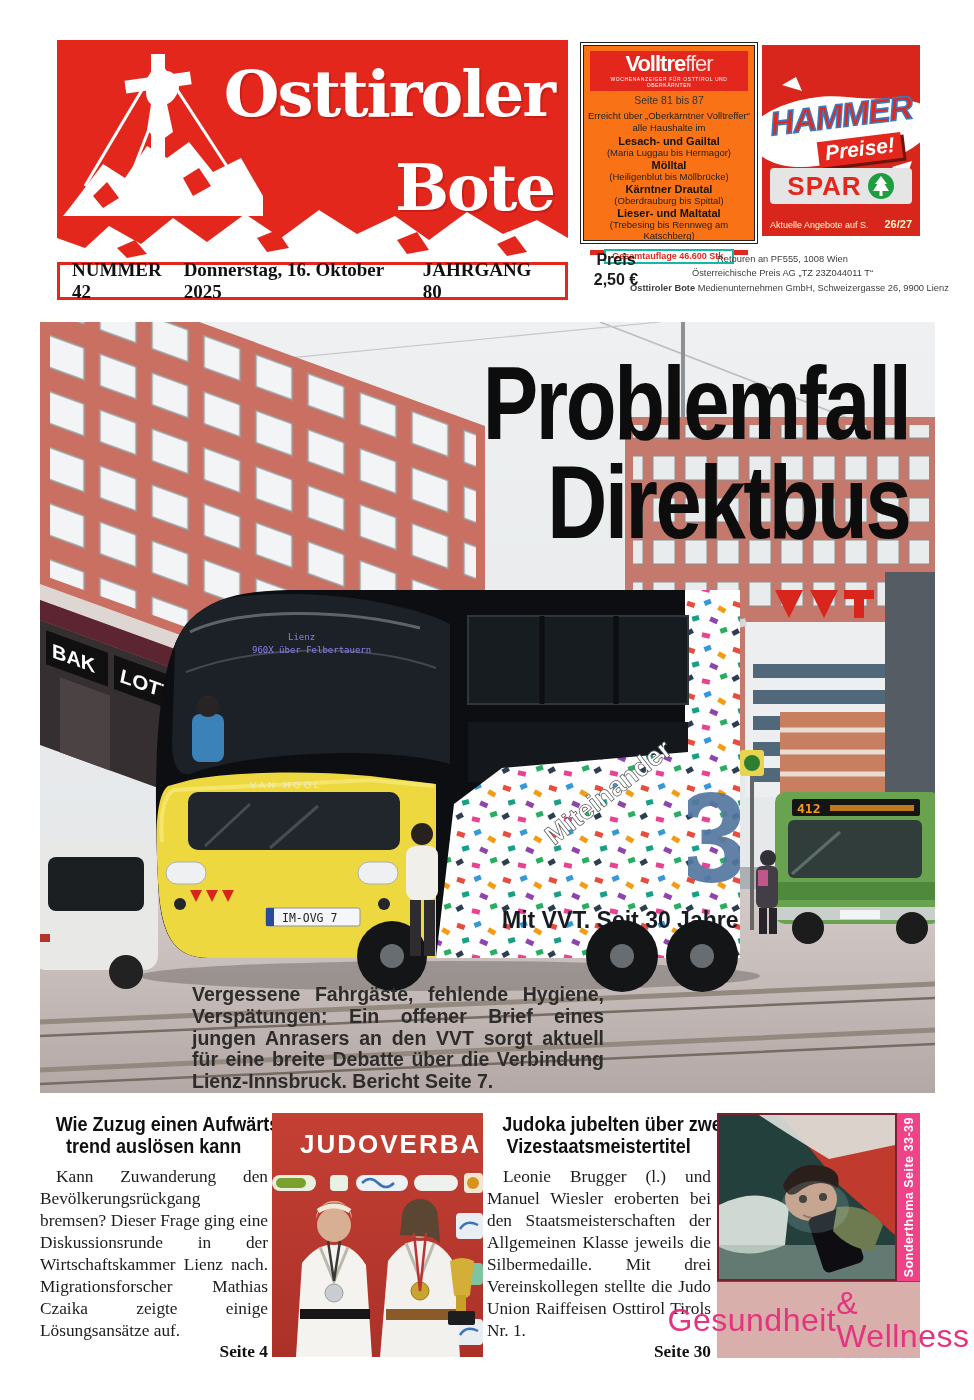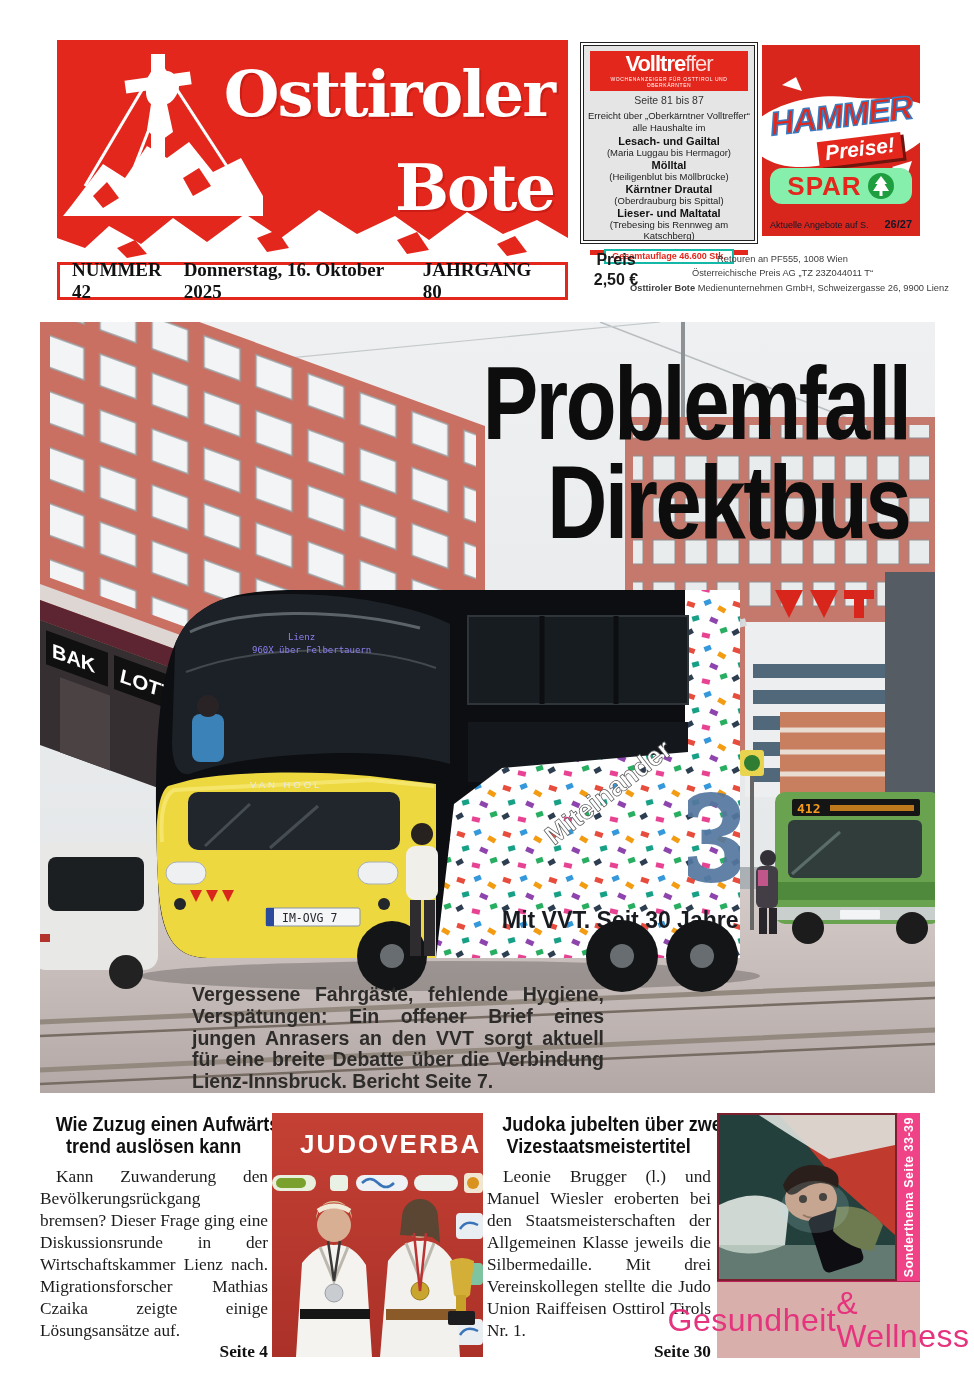--- a/index.html
+++ b/index.html
@@ -13,21 +13,21 @@
               font-weight:bold;font-size:64px;line-height:1;letter-spacing:-2px;
               text-shadow:2px 2px 0 rgba(120,0,0,.25);}
   .mt1{top:22px;}
   .mt2{top:116px;}
   .info-strip{left:57px;top:262px;width:511px;height:38px;background:#fff;border:3px solid #e4271c;
               box-sizing:border-box;display:flex;align-items:center;justify-content:space-between;
               padding:0 12px;font-family:"Liberation Serif",serif;font-weight:bold;
               font-size:19px;color:#111;}
 
   
-  .vt-box{left:583px;top:45px;width:172px;height:196px;background:#e5e5e5;border:1px solid #222;
+  .vt-box{left:583px;top:45px;width:172px;height:196px;background:#f97316;border:1px solid #222;
           outline:1px solid #222;outline-offset:2px;box-sizing:border-box;text-align:center;}
   .vt-banner{margin:5px 6px 3px;background:#e4271c;padding:2px 1px 3px;}
   .vt-logo{color:#fff;font-weight:bold;font-size:22px;line-height:1;letter-spacing:-1px;}
   .vt-logo .lite{font-weight:normal;opacity:.85;}
   .vt-sub{color:#fff;font-size:5px;letter-spacing:.6px;margin-top:1px;}
   .vt-pages{font-size:10.5px;color:#333;margin:3px 0 4px;}
   .vt-intro{font-size:9.5px;color:#222;line-height:1.25;}
   .vt-region-name{font-size:11px;font-weight:bold;color:#111;margin-top:1px;}
   .vt-region-range{font-size:9.5px;color:#222;}
   .vt-bottom{position:relative;height:15px;margin-top:4px;}
@@ -37,25 +37,25 @@
 
   
   .spar-box{left:762px;top:45px;width:158px;height:191px;background:#d9261c;overflow:hidden;}
   .spar-splash{position:absolute;left:-10px;top:30px;width:180px;height:110px;}
   .hammer{position:absolute;left:2px;top:52px;width:154px;text-align:center;
           transform:rotate(-7deg);font-weight:bold;font-size:33px;letter-spacing:-1px;
           color:#e4271c;-webkit-text-stroke:1.6px #3a7abf;font-style:italic;}
   .preise{position:absolute;left:56px;top:92px;transform:rotate(-7deg);background:#e4271c;
           color:#fff;font-weight:bold;font-style:italic;font-size:21px;padding:0 7px 2px;
           box-shadow:3px 3px 0 #6e150e;}
-  .spar-logo{position:absolute;left:8px;bottom:32px;width:142px;height:36px;background:#86efac;
-             border-radius:12px;display:flex;align-items:center;justify-content:center;gap:5px;}
+  .spar-logo{position:absolute;left:8px;bottom:32px;width:142px;height:36px;background:#e5e5e5;
+             border-radius:4px;display:flex;align-items:center;justify-content:center;gap:5px;}
   .spar-word{color:#e4271c;font-weight:bold;font-size:26px;letter-spacing:1px;}
   .spar-foot{position:absolute;left:8px;right:8px;bottom:6px;display:flex;align-items:baseline;
-             justify-content:space-between;color:#0f172a;}
+             justify-content:space-between;color:#fef9c3;}
   .spar-foot .t{font-size:9px;}
   .spar-foot .p{font-size:11px;font-weight:bold;}
 
   
   .price{left:585px;top:250px;width:62px;text-align:center;font-weight:bold;font-size:16px;
          color:#1a1a1a;line-height:1.25;}
   .postal{left:630px;top:252px;width:305px;text-align:center;font-size:9.3px;color:#3d3d3d;
           line-height:1.55;white-space:nowrap;}
 
   

